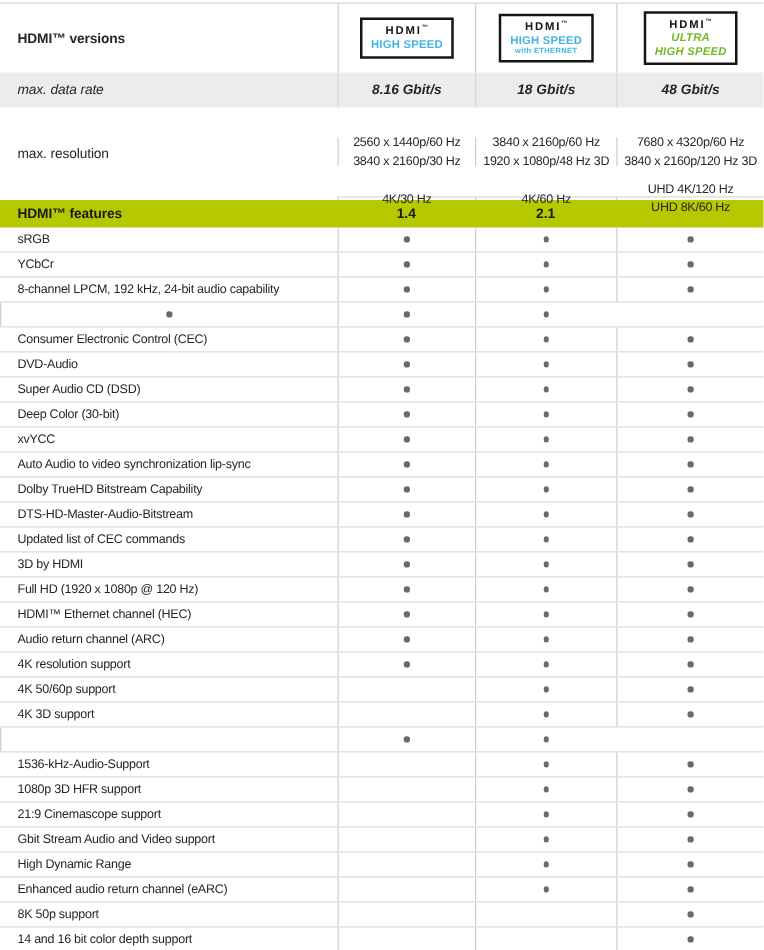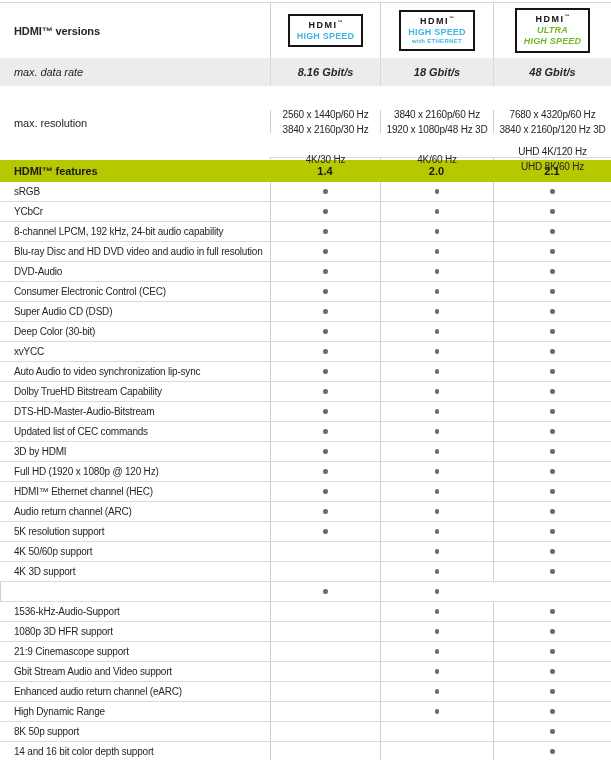--- a/index.html
+++ b/index.html
@@ -120,21 +120,20 @@
       <div>
           <div>UHD 4K/120 Hz</div>
           <div>UHD 8K/60 Hz</div>
         </div>
     </div>
   </div>
 
   <div class="row r-green" style="background: rgb(182, 200, 0);">
     <div class="label-cell">HDMI™ features</div>
     <div class="center-cell">1.4</div>
-    <div class="center-cell">2.0</div>
     <div class="center-cell">2.1</div>
   </div>
 
   <div>
   <div class="f-row">
     <div class="label-cell">sRGB</div>
     <div class="center-cell vline">
           <span class="dot" style="background: rgb(106, 106, 106);"></span>
         </div>
     <div class="center-cell vline">
@@ -165,21 +164,33 @@
         </div>
     <div class="center-cell vline">
           <span class="dot" style="background: rgb(106, 106, 106);"></span>
         </div>
     <div class="center-cell vline">
           <span class="dot" style="background: rgb(106, 106, 106);"></span>
         </div>
   </div>
 
   <div class="f-row">
-    <div class="label-cell">Blu-ray Disc and HD DVD video and audio in full resolution</div>
+    <div class="center-cell vline">
+          <span class="dot" style="background: rgb(106, 106, 106);"></span>
+        </div>
+    <div class="center-cell vline">
+          <span class="dot" style="background: rgb(106, 106, 106);"></span>
+        </div>
+    <div class="center-cell vline">
+          <span class="dot" style="background: rgb(106, 106, 106);"></span>
+        </div>
+  </div>
+
+  <div class="f-row">
+    <div class="label-cell">Consumer Electronic Control (CEC)</div>
     <div class="center-cell vline">
           <span class="dot" style="background: rgb(106, 106, 106);"></span>
         </div>
     <div class="center-cell vline">
           <span class="dot" style="background: rgb(106, 106, 106);"></span>
         </div>
     <div class="center-cell vline">
           <span class="dot" style="background: rgb(106, 106, 106);"></span>
         </div>
   </div>
@@ -191,33 +202,20 @@
         </div>
     <div class="center-cell vline">
           <span class="dot" style="background: rgb(106, 106, 106);"></span>
         </div>
     <div class="center-cell vline">
           <span class="dot" style="background: rgb(106, 106, 106);"></span>
         </div>
   </div>
 
   <div class="f-row">
-    <div class="label-cell">Consumer Electronic Control (CEC)</div>
-    <div class="center-cell vline">
-          <span class="dot" style="background: rgb(106, 106, 106);"></span>
-        </div>
-    <div class="center-cell vline">
-          <span class="dot" style="background: rgb(106, 106, 106);"></span>
-        </div>
-    <div class="center-cell vline">
-          <span class="dot" style="background: rgb(106, 106, 106);"></span>
-        </div>
-  </div>
-
-  <div class="f-row">
     <div class="label-cell">Super Audio CD (DSD)</div>
     <div class="center-cell vline">
           <span class="dot" style="background: rgb(106, 106, 106);"></span>
         </div>
     <div class="center-cell vline">
           <span class="dot" style="background: rgb(106, 106, 106);"></span>
         </div>
     <div class="center-cell vline">
           <span class="dot" style="background: rgb(106, 106, 106);"></span>
         </div>
@@ -347,21 +345,21 @@
         </div>
     <div class="center-cell vline">
           <span class="dot" style="background: rgb(106, 106, 106);"></span>
         </div>
     <div class="center-cell vline">
           <span class="dot" style="background: rgb(106, 106, 106);"></span>
         </div>
   </div>
 
   <div class="f-row">
-    <div class="label-cell">5K resolution support</div>
+    <div class="label-cell">4K resolution support</div>
     <div class="center-cell vline">
           <span class="dot" style="background: rgb(106, 106, 106);"></span>
         </div>
     <div class="center-cell vline">
           <span class="dot" style="background: rgb(106, 106, 106);"></span>
         </div>
     <div class="center-cell vline">
           <span class="dot" style="background: rgb(106, 106, 106);"></span>
         </div>
   </div>
@@ -436,32 +434,32 @@
     <div class="center-cell vline"></div>
     <div class="center-cell vline">
           <span class="dot" style="background: rgb(106, 106, 106);"></span>
         </div>
     <div class="center-cell vline">
           <span class="dot" style="background: rgb(106, 106, 106);"></span>
         </div>
   </div>
 
   <div class="f-row">
+    <div class="label-cell">High Dynamic Range</div>
+    <div class="center-cell vline"></div>
+    <div class="center-cell vline">
+          <span class="dot" style="background: rgb(106, 106, 106);"></span>
+        </div>
+    <div class="center-cell vline">
+          <span class="dot" style="background: rgb(106, 106, 106);"></span>
+        </div>
+  </div>
+
+  <div class="f-row">
     <div class="label-cell">Enhanced audio return channel (eARC)</div>
-    <div class="center-cell vline"></div>
-    <div class="center-cell vline">
-          <span class="dot" style="background: rgb(106, 106, 106);"></span>
-        </div>
-    <div class="center-cell vline">
-          <span class="dot" style="background: rgb(106, 106, 106);"></span>
-        </div>
-  </div>
-
-  <div class="f-row">
-    <div class="label-cell">High Dynamic Range</div>
     <div class="center-cell vline"></div>
     <div class="center-cell vline">
           <span class="dot" style="background: rgb(106, 106, 106);"></span>
         </div>
     <div class="center-cell vline">
           <span class="dot" style="background: rgb(106, 106, 106);"></span>
         </div>
   </div>
 
   <div class="f-row">

